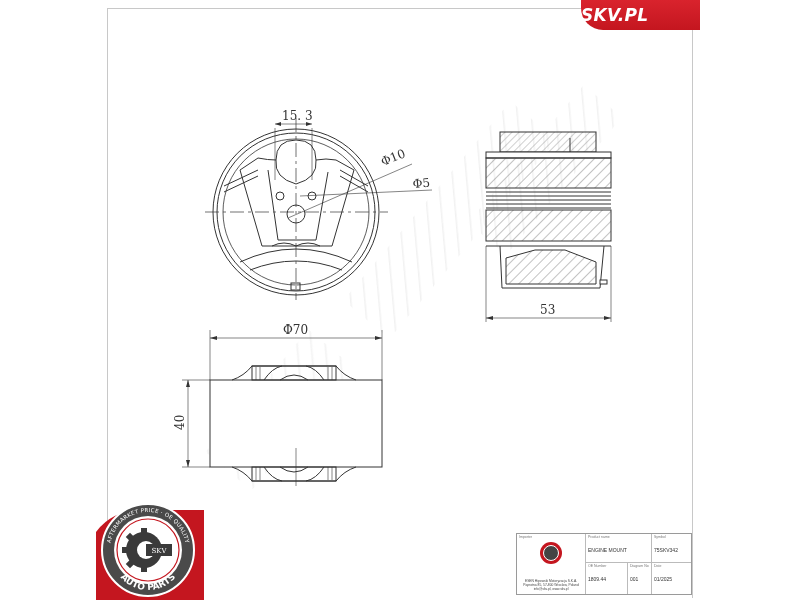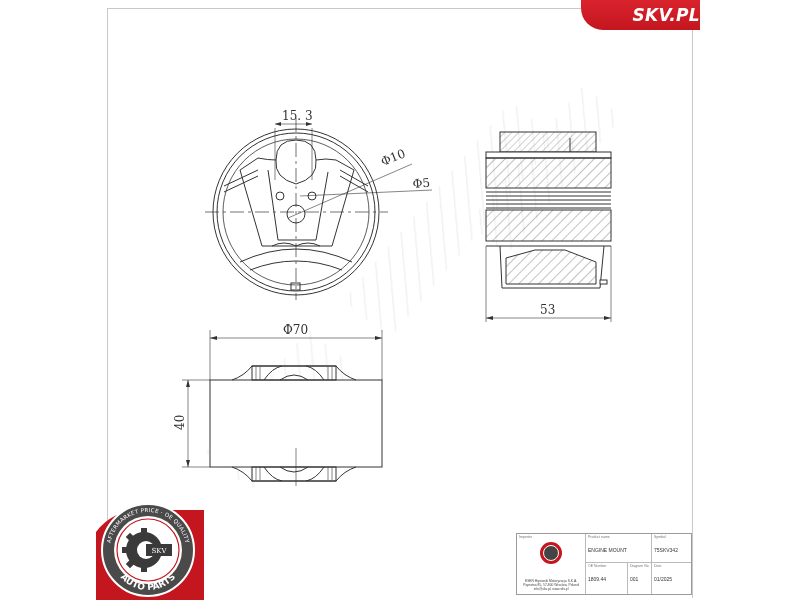--- a/index.html
+++ b/index.html
@@ -1,18 +1,18 @@
 <!DOCTYPE html>
 <html><head>
 <meta charset="utf-8">
 <style>
   html, body { margin: 0; padding: 0; background: #ffffff; }
   body { width: 800px; height: 600px; position: relative; overflow: hidden; font-family: "Liberation Sans", sans-serif; }
   .frame { position: absolute; left: 107px; top: 8px; width: 586px; height: 590px; border: 1px solid #c8c8c8; border-bottom: none; box-sizing: border-box; }
-  .brand-tab { position: absolute; left: 581px; top: 0; width: 119px; height: 30px; background: linear-gradient(180deg, #d9232d, #c4161f); border-bottom-left-radius: 22px; display: flex; align-items: center; justify-content: flex-end; }
+  .brand-tab { position: absolute; left: 581px; top: 0; width: 119px; height: 30px; background: linear-gradient(180deg, #d9232d, #c4161f); border-bottom-left-radius: 22px; display: flex; align-items: center; justify-content: flex-start; }
   .brand-tab span { color: #ffffff; font-weight: bold; font-style: italic; font-size: 17px; letter-spacing: 0.3px; font-family: "DejaVu Sans", sans-serif; }
   svg.drawing { position: absolute; left: 0; top: 0; }
   .dim { font-family: "DejaVu Serif", serif; font-size: 12px; fill: #333; }
   .badge-wrap { position: absolute; left: 92px; top: 492px; width: 112px; height: 108px; }
   .title-block { position: absolute; left: 516px; top: 533px; width: 176px; height: 62px; border: 1px solid #9a9a9a; box-sizing: border-box; display: grid; grid-template-columns: 68px 42px 24px 40px; grid-template-rows: 28px 32px; font-size: 4px; color: #555; }
   .tb-cell { border-left: 1px solid #bbb; border-top: 1px solid #bbb; position: relative; padding: 1px 2px; box-sizing: border-box; }
   .tb-label { font-size: 3.5px; color: #777; display: block; }
   .tb-val { font-size: 5px; color: #333; display: block; margin-top: 8px; }
   .tb-importer { grid-row: 1 / span 2; grid-column: 1; border-left: none; border-top: none; text-align: center; }
   .tb-name { grid-column: 2 / span 2; grid-row: 1; border-top: none; }

